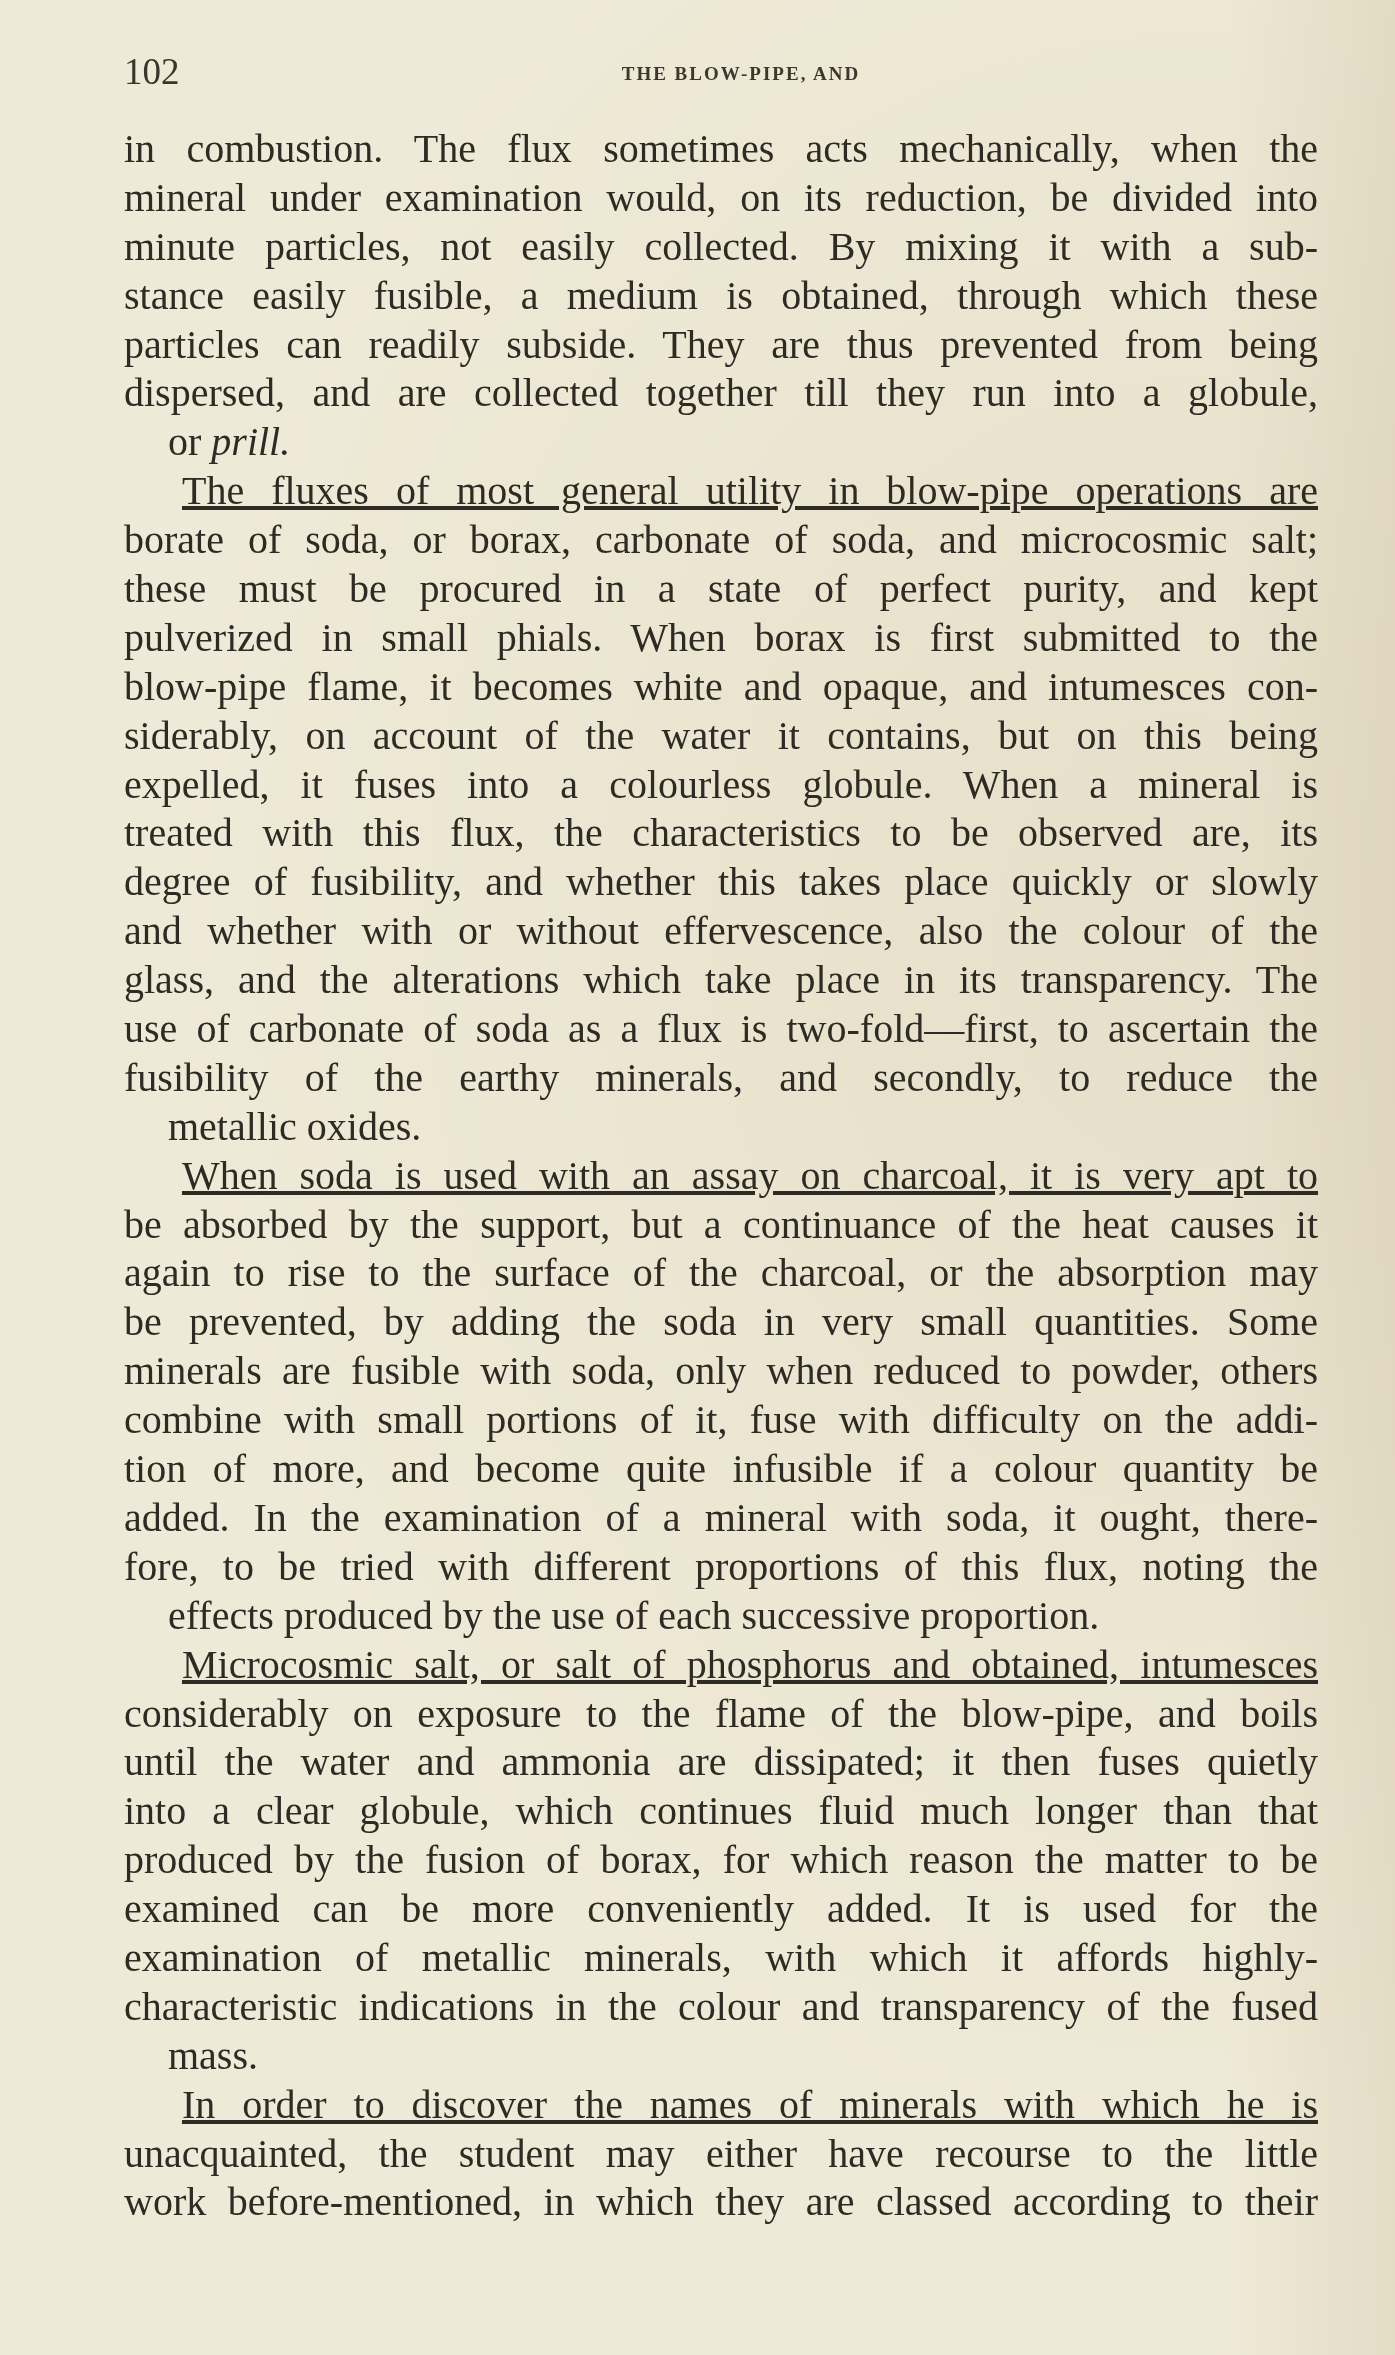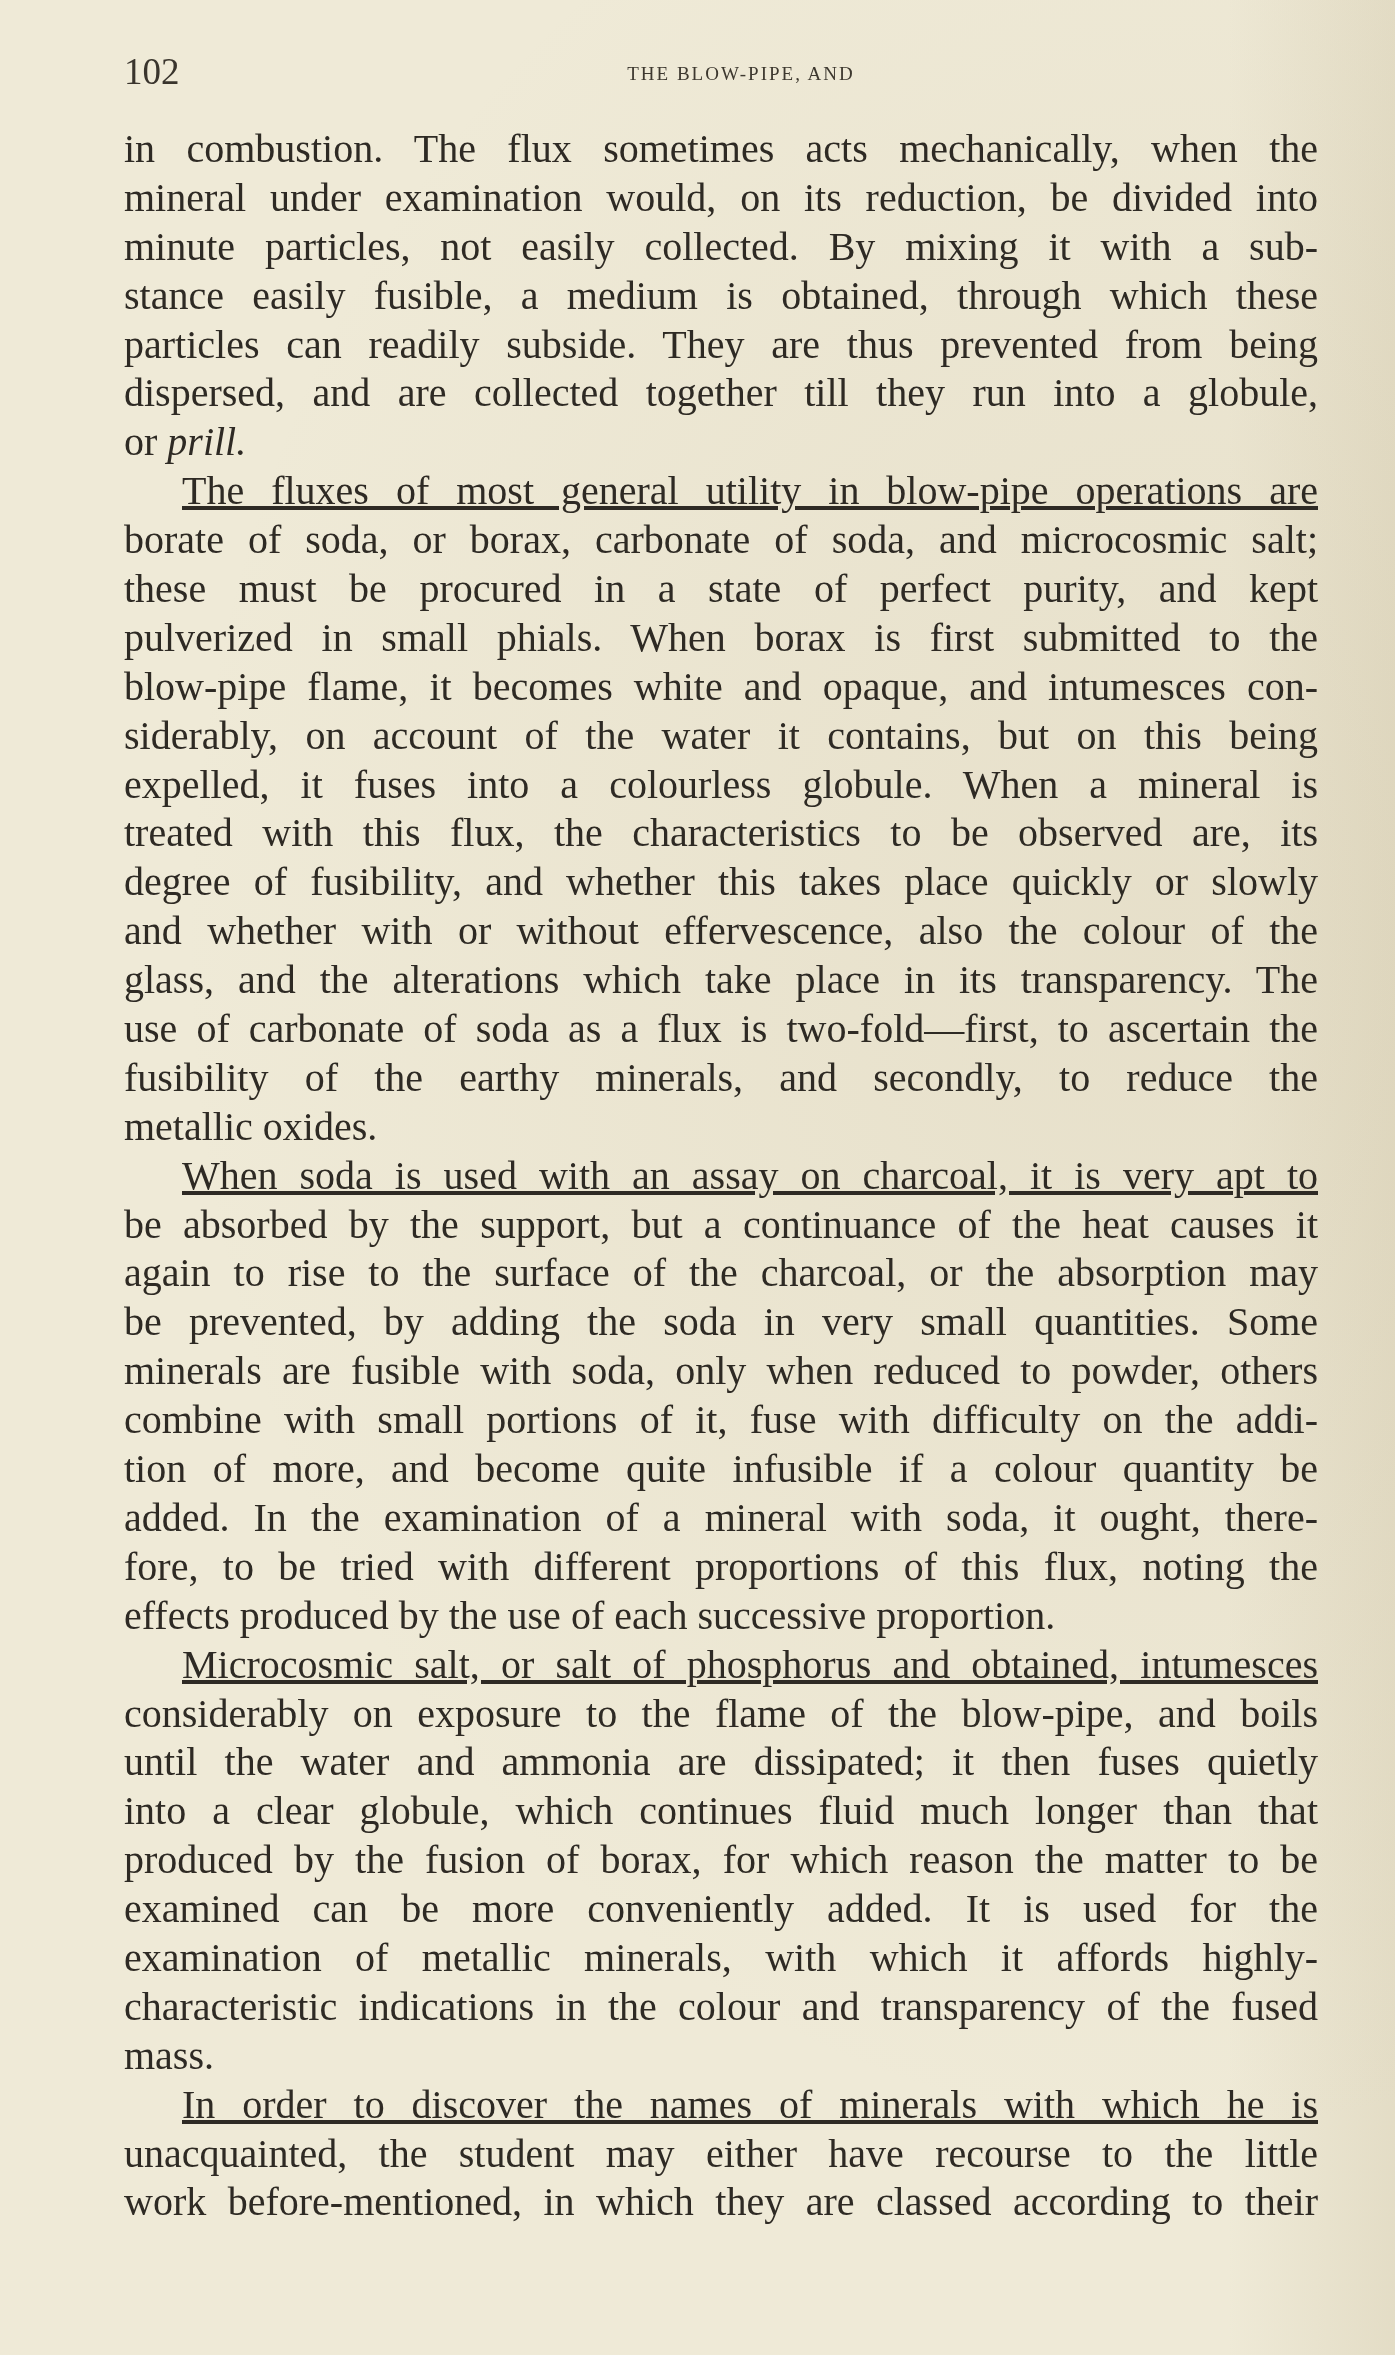--- a/index.html
+++ b/index.html
@@ -14,32 +14,32 @@
     position: relative;
   }
   .page { position: absolute; left: 0; top: 0; width: 1395px; height: 2355px; }
   .running-head { position: absolute; top: 52px; left: 124px; width: 1194px; height: 40px; }
   .page-number {
     position: absolute; left: 0; top: 0;
     font-size: 37px; line-height: 40px; color: #3a352d;
   }
   .running-title {
     position: absolute; left: 0; right: 0; top: 8px; text-align: center;
-    font-size: 19px; line-height: 28px; letter-spacing: 2px; font-weight: normal; color: #3d382f;
+    font-size: 19px; line-height: 28px; letter-spacing: 2px; font-weight: bold; color: #3d382f;
     padding-left: 40px;
   }
   .body-text {
     position: absolute; left: 124px; top: 125px; width: 1194px;
   }
   .line {
     display: block; height: 48.9px; line-height: 48.9px;
     font-size: 40px; text-align: justify; text-align-last: justify;
     white-space: nowrap; overflow: visible;
   }
-  .line.last { text-align-last: left; }
+  .line.last { text-align-last: left; margin-left: 44px; }
   .line.indent { padding-left: 58px; text-decoration: underline; }
   .line span { white-space: normal; }
   .line .ital { font-style: italic; }
 </style>
 </head>
 <body>
 
 <div class="page">
   <div class="running-head">
     <span class="page-number">102</span>

